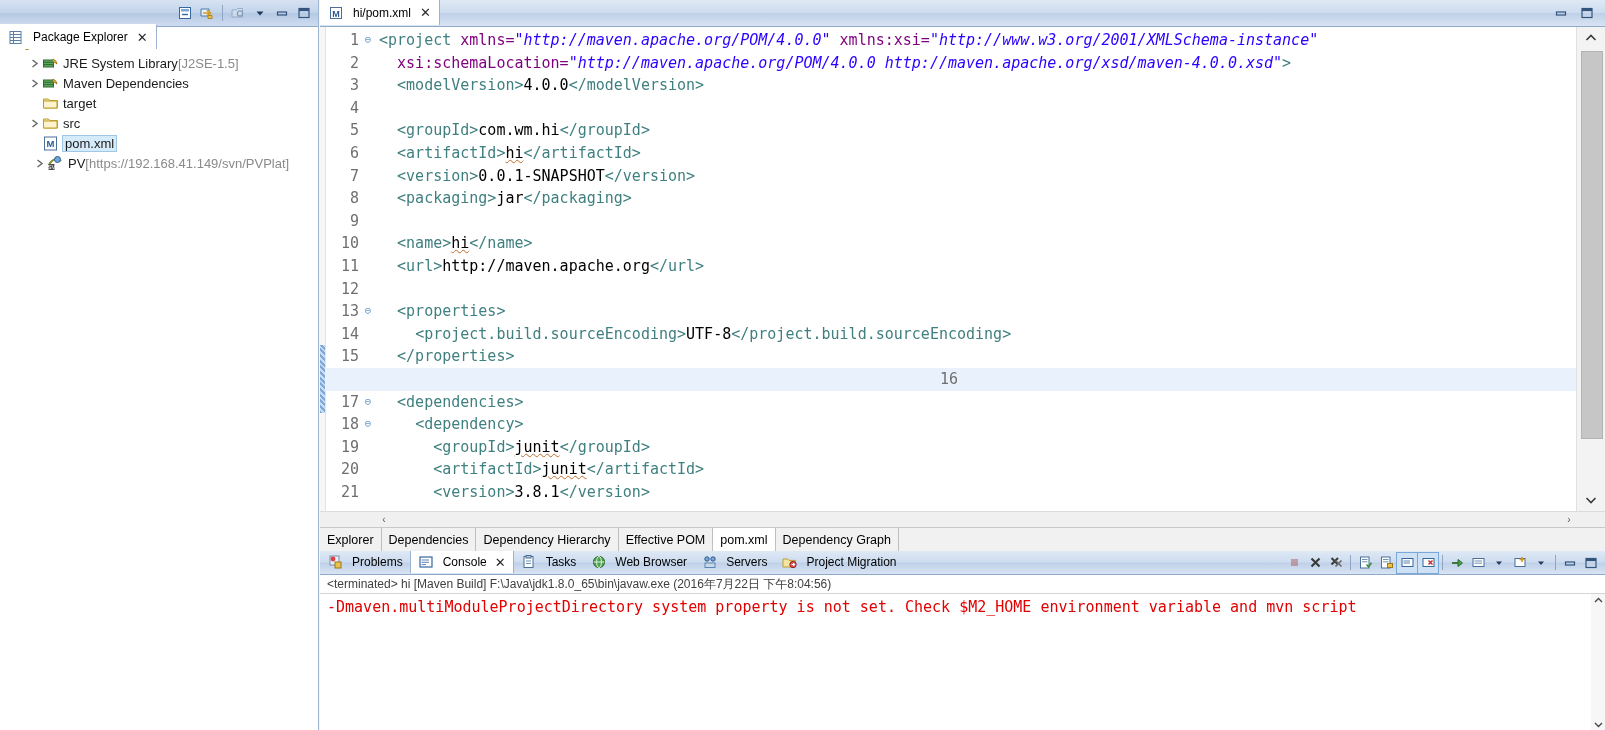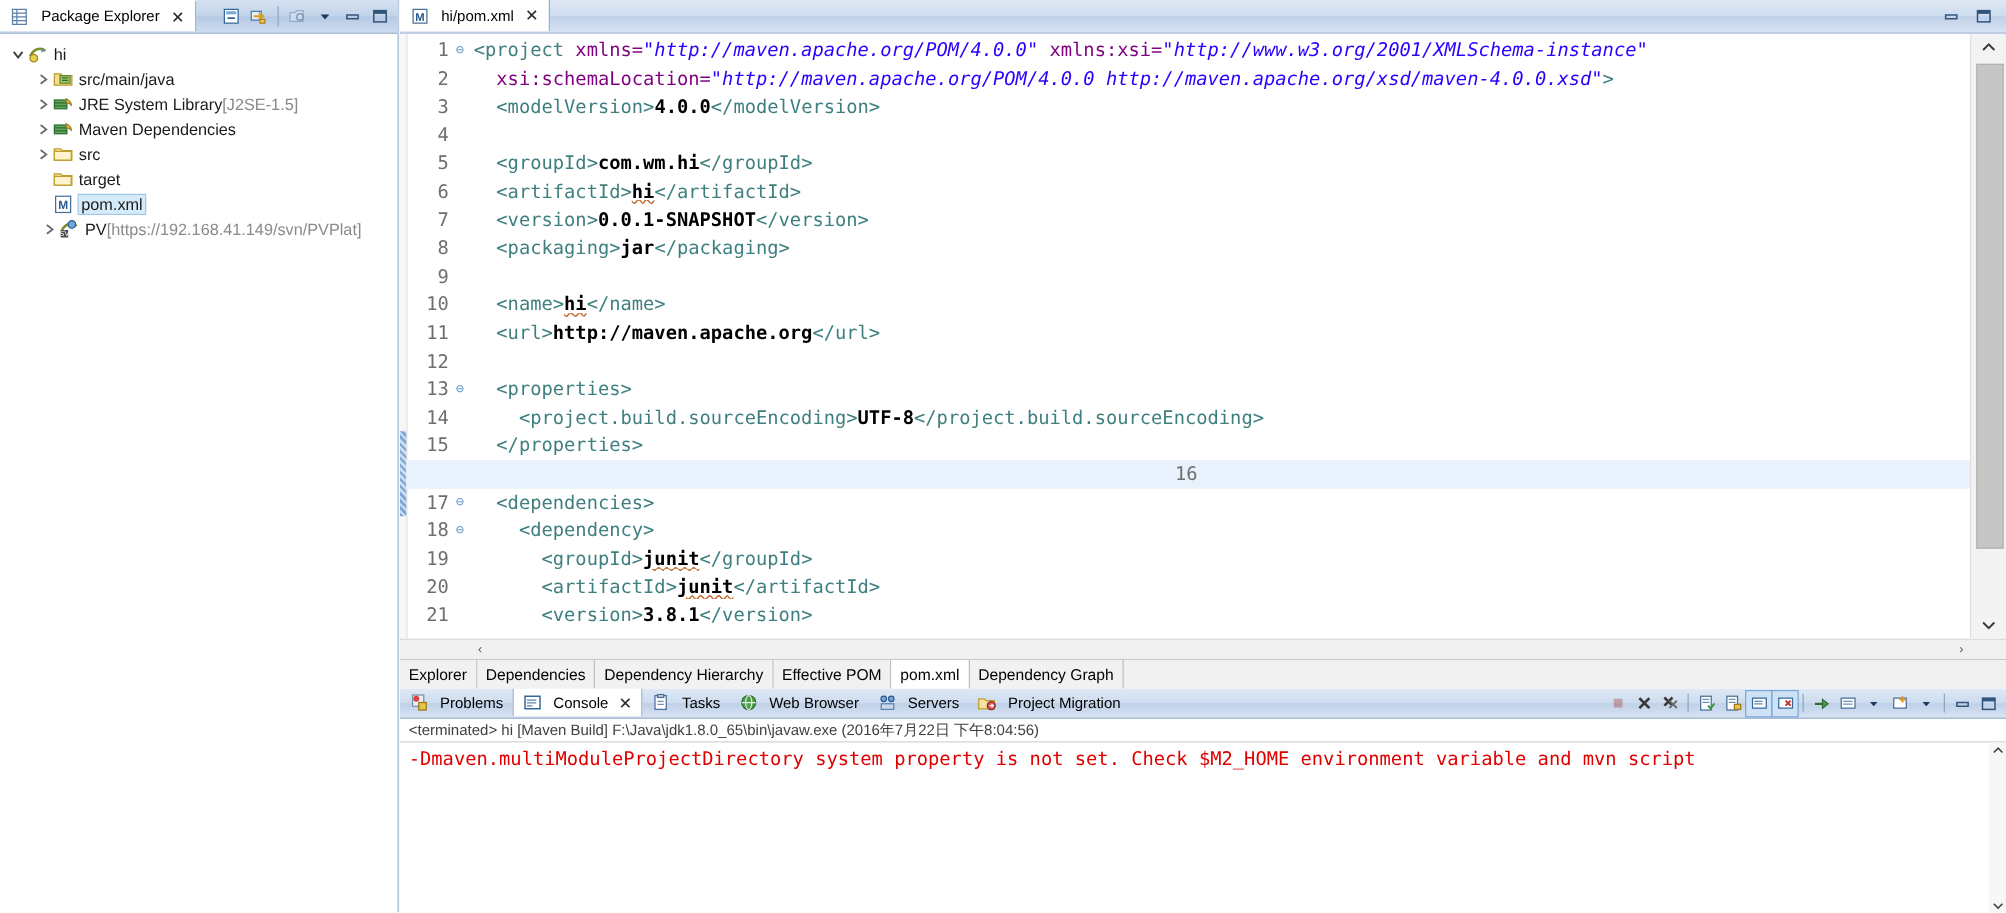--- a/index.html
+++ b/index.html
@@ -34,20 +34,21 @@
   }
   .pe-tab {
     display: flex; align-items: center; gap: 5px;
     padding: 0 8px 0 7px;
     background: #ffffff;
     border-right: 1px solid #9ab2d0;
     border-top: 1px solid #ffffff;
     height: 25px;
     box-sizing: border-box;
     position: relative;
+    margin-top: 24px;
   }
   .pe-tab-label { font-size: 12px; color: #000; white-space: nowrap; }
   .tab-x {
     font-size: 13px; color: #2b2b2b; line-height: 1;
     margin-left: 4px; font-family: "Liberation Sans", sans-serif;
   }
   .pe-toolbar {
     margin-left: auto;
     display: flex; align-items: center; gap: 2px;
     padding-right: 4px;
@@ -156,21 +157,21 @@
     width: 14px; flex: 0 0 14px;
     text-align: center; color: #6b9cc9; font-size: 11px;
     line-height: 22.6px;
   }
   .ctext { padding-left: 4px; }
 
   
   .tag  { color: #3f7f7f; }
   .attr { color: #7f007f; }
   .val  { color: #2a00ff; font-style: italic; }
-  .txt  { color: #000000; font-weight: bold; margin-top: 34px; }
+  .txt  { color: #000000; font-weight: normal; margin-top: 34px; }
   .sp   { text-decoration: underline; text-decoration-style: wavy;
           text-decoration-color: #c06a2a; text-decoration-thickness: 1px; }
 
   .vscroll {
     position: absolute; right: 0; top: 0; bottom: 0;
     width: 28px; background: #f3f3f3;
     border-left: 1px solid #e0e0e0;
   }
   .vs-arrow {
     position: absolute; left: 0; width: 28px; height: 22px;
@@ -353,88 +354,72 @@
           <span class="tlabel">hi</span>
         </div>
         <div class="tree-row" style="padding-left: 26px;">
           <span class="tw">
             <svg width="11" height="11" viewBox="0 0 11 11">
               <path d="M3.5 2 L8 5.5 L3.5 9" fill="none" stroke="#6a6a6a" stroke-width="1.5"></path>
             </svg>
           </span>
           <span class="ticon">
             <svg width="17" height="16" viewBox="0 0 17 16">
-              <path d="M1.5 4 h5 l1.5 1.5 h7.5 V13 H1.5 z" fill="#f3dd8c" stroke="#b89a28"></path>
-              <rect x="6" y="5.5" width="8" height="6" fill="#9ec96a" stroke="#5f8a32"></rect>
-              <line x1="7.5" y1="7.2" x2="12.5" y2="7.2" stroke="#3f6a20"></line>
-              <line x1="7.5" y1="9.2" x2="12.5" y2="9.2" stroke="#3f6a20"></line>
-            </svg>
-          </span>
-          <span class="tlabel">src/main/java</span>
+              <rect x="1.5" y="5" width="10" height="7" fill="#5fa85f" stroke="#2f6b2f"></rect>
+              <line x1="1.5" y1="7.3" x2="11.5" y2="7.3" stroke="#2f6b2f"></line>
+              <line x1="1.5" y1="9.6" x2="11.5" y2="9.6" stroke="#2f6b2f"></line>
+              <path d="M11 4 q4 2 4 5 q-2 -2 -4 -2 z" fill="#e8c44a" stroke="#9a7a18"></path>
+            </svg>
+          </span>
+          <span class="tlabel">JRE System Library</span>
+          <span class="tlabel tdim"> [J2SE-1.5]</span>
         </div>
         <div class="tree-row" style="padding-left: 26px;">
           <span class="tw">
             <svg width="11" height="11" viewBox="0 0 11 11">
               <path d="M3.5 2 L8 5.5 L3.5 9" fill="none" stroke="#6a6a6a" stroke-width="1.5"></path>
             </svg>
           </span>
           <span class="ticon">
             <svg width="17" height="16" viewBox="0 0 17 16">
               <rect x="1.5" y="5" width="10" height="7" fill="#5fa85f" stroke="#2f6b2f"></rect>
               <line x1="1.5" y1="7.3" x2="11.5" y2="7.3" stroke="#2f6b2f"></line>
               <line x1="1.5" y1="9.6" x2="11.5" y2="9.6" stroke="#2f6b2f"></line>
               <path d="M11 4 q4 2 4 5 q-2 -2 -4 -2 z" fill="#e8c44a" stroke="#9a7a18"></path>
             </svg>
           </span>
-          <span class="tlabel">JRE System Library</span>
-          <span class="tlabel tdim"> [J2SE-1.5]</span>
+          <span class="tlabel">Maven Dependencies</span>
+        </div>
+        <div class="tree-row" style="padding-left: 26px;">
+          <span class="tw empty">
+            <svg width="11" height="11" viewBox="0 0 11 11">
+              <path d="M3.5 2 L8 5.5 L3.5 9" fill="none" stroke="#6a6a6a" stroke-width="1.5"></path>
+            </svg>
+          </span>
+          <span class="ticon">
+            <svg width="17" height="16" viewBox="0 0 17 16">
+              <path d="M1.5 4 h5 l1.5 1.5 h7.5 V13 H1.5 z" fill="#f6e3a0" stroke="#bd9e2c"></path>
+              <path d="M1.5 6 h13.5 v7 H1.5 z" fill="#fdf3cd" stroke="#bd9e2c"></path>
+            </svg>
+          </span>
+          <span class="tlabel">target</span>
         </div>
         <div class="tree-row" style="padding-left: 26px;">
           <span class="tw">
             <svg width="11" height="11" viewBox="0 0 11 11">
               <path d="M3.5 2 L8 5.5 L3.5 9" fill="none" stroke="#6a6a6a" stroke-width="1.5"></path>
             </svg>
           </span>
           <span class="ticon">
             <svg width="17" height="16" viewBox="0 0 17 16">
-              <rect x="1.5" y="5" width="10" height="7" fill="#5fa85f" stroke="#2f6b2f"></rect>
-              <line x1="1.5" y1="7.3" x2="11.5" y2="7.3" stroke="#2f6b2f"></line>
-              <line x1="1.5" y1="9.6" x2="11.5" y2="9.6" stroke="#2f6b2f"></line>
-              <path d="M11 4 q4 2 4 5 q-2 -2 -4 -2 z" fill="#e8c44a" stroke="#9a7a18"></path>
-            </svg>
-          </span>
-          <span class="tlabel">Maven Dependencies</span>
-        </div>
-        <div class="tree-row" style="padding-left: 26px;">
-          <span class="tw">
-            <svg width="11" height="11" viewBox="0 0 11 11">
-              <path d="M3.5 2 L8 5.5 L3.5 9" fill="none" stroke="#6a6a6a" stroke-width="1.5"></path>
-            </svg>
-          </span>
-          <span class="ticon">
-            <svg width="17" height="16" viewBox="0 0 17 16">
               <path d="M1.5 4 h5 l1.5 1.5 h7.5 V13 H1.5 z" fill="#f6e3a0" stroke="#bd9e2c"></path>
               <path d="M1.5 6 h13.5 v7 H1.5 z" fill="#fdf3cd" stroke="#bd9e2c"></path>
             </svg>
           </span>
           <span class="tlabel">src</span>
-        </div>
-        <div class="tree-row" style="padding-left: 26px;">
-          <span class="tw empty">
-            <svg width="11" height="11" viewBox="0 0 11 11">
-              <path d="M3.5 2 L8 5.5 L3.5 9" fill="none" stroke="#6a6a6a" stroke-width="1.5"></path>
-            </svg>
-          </span>
-          <span class="ticon">
-            <svg width="17" height="16" viewBox="0 0 17 16">
-              <path d="M1.5 4 h5 l1.5 1.5 h7.5 V13 H1.5 z" fill="#f6e3a0" stroke="#bd9e2c"></path>
-              <path d="M1.5 6 h13.5 v7 H1.5 z" fill="#fdf3cd" stroke="#bd9e2c"></path>
-            </svg>
-          </span>
-          <span class="tlabel">target</span>
         </div>
         <div class="tree-row sel" style="padding-left: 26px;">
           <span class="tw empty">
             <svg width="11" height="11" viewBox="0 0 11 11">
               <path d="M3.5 2 L8 5.5 L3.5 9" fill="none" stroke="#6a6a6a" stroke-width="1.5"></path>
             </svg>
           </span>
           <span class="ticon">
             <svg width="15" height="15" viewBox="0 0 15 15">
               <rect x="1.5" y="1" width="12" height="13" fill="#fff" stroke="#4a6f99"></rect>

